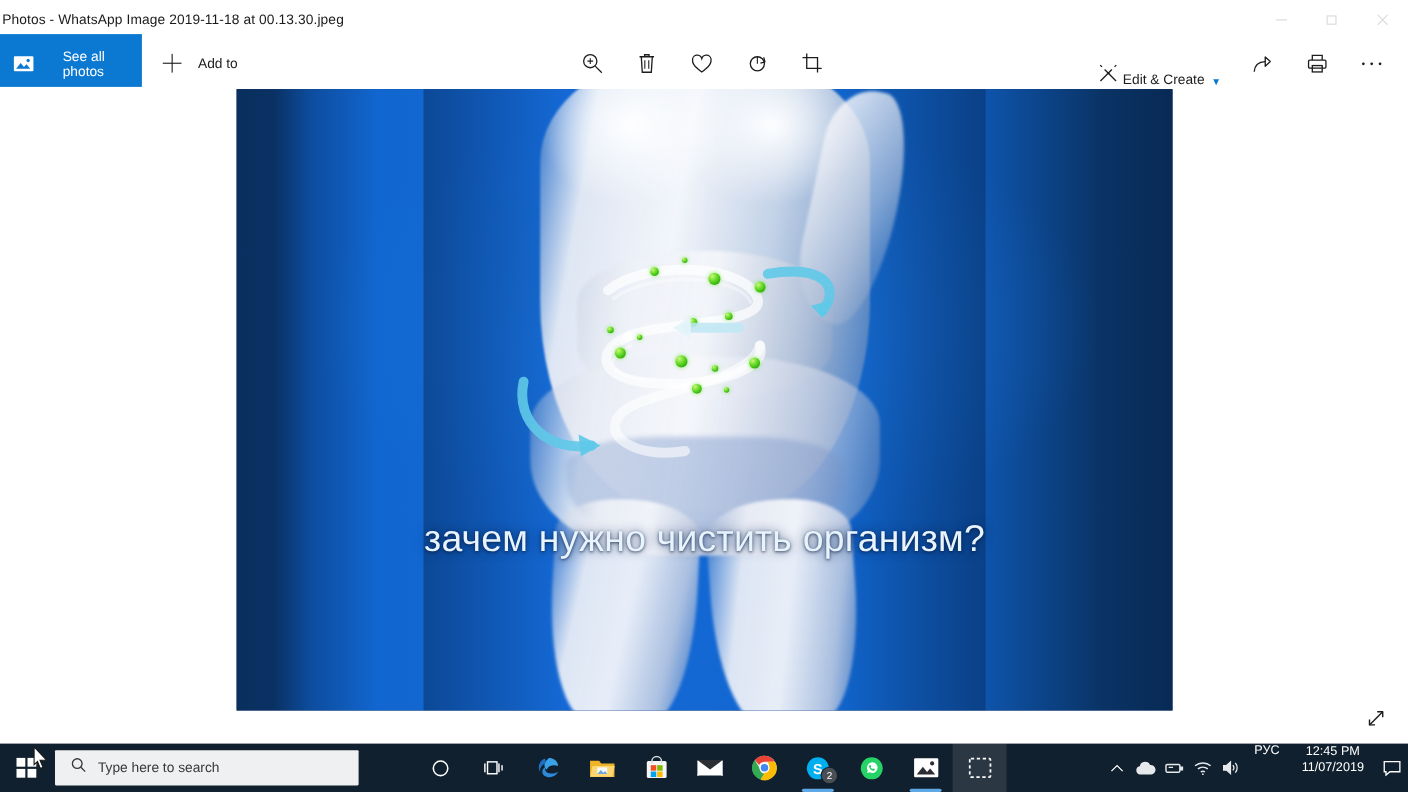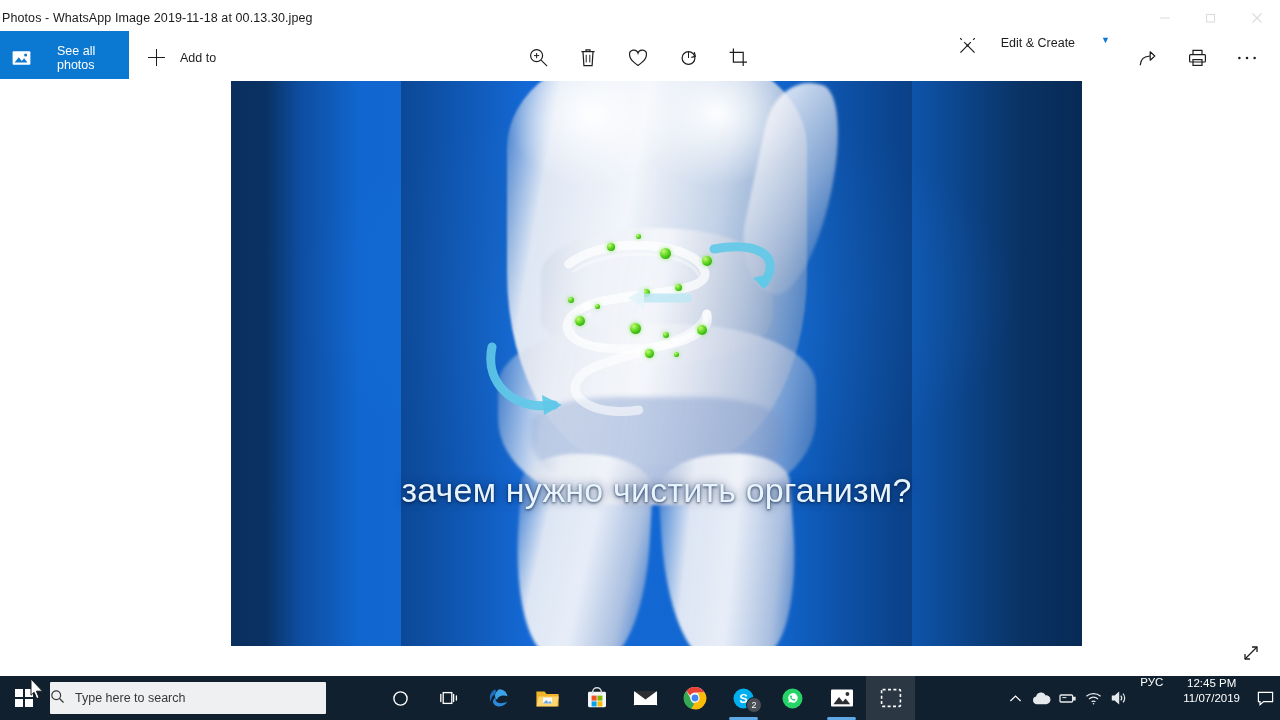--- a/index.html
+++ b/index.html
@@ -78,34 +78,34 @@
     position: absolute; right: 8px; top: 0;
     height: 43px; display: flex; align-items: center;
   }
   .iconbtn {
     width: 50px; height: 43px;
     display: flex; align-items: center; justify-content: center;
     cursor: pointer; color: #1d1d1d;
   }
   .iconbtn svg { display: block; }
   .editcreate {
-    display: flex; align-items: flex-start; gap: 24px;
+    display: flex; align-items: flex-end; gap: 4px;
     height: 43px; padding: 0 12px;
     font-size: 12.5px; color: #1d1d1d; cursor: pointer;
   }
   .chev { color: #0b78d1; font-size: 9px; line-height: 1; margin-left: 2px; }
 
   
   .viewport {
     position: absolute; left: 0; top: 79px;
     width: 1280px; height: 597px;
     background: #ffffff; overflow: hidden;
   }
   .photo {
-    position: absolute; left: 231px; top: 2px;
+    position: absolute; left: 215px; top: 2px;
     width: 851px; height: 565px;
     overflow: hidden;
     background: #0a3162;
   }
   
   .ph-bg {
     position: absolute; inset: 0;
     background:
       linear-gradient(90deg,
         #0a2f5e 0%, #0a3163 4%,
@@ -251,21 +251,21 @@
     display: flex; align-items: center; justify-content: center;
     cursor: pointer;
   }
   .winlogo { width: 18px; height: 18px; display: grid;
     grid-template-columns: 1fr 1fr; grid-template-rows: 1fr 1fr; gap: 2px; }
   .winlogo i { background: #ffffff; display:block; }
   .searchbox {
     width: 276px; height: 32px; margin-left: 2px;
     background: #eff0f1; border-radius: 1px;
     display: flex; align-items: center; gap: 10px;
-    cursor: text;
+    padding-left: 14px; cursor: text;
   }
   .searchbox .ph { font-size: 12.5px; color: #36393c; }
 
   .tb-apps { display: flex; align-items: center; margin-left: 50px; }
   .tb-app {
     width: 49px; height: 44px; position: relative;
     display: flex; align-items: center; justify-content: center;
     cursor: pointer;
   }
   .tb-app.active { background: rgba(255,255,255,.11); }

